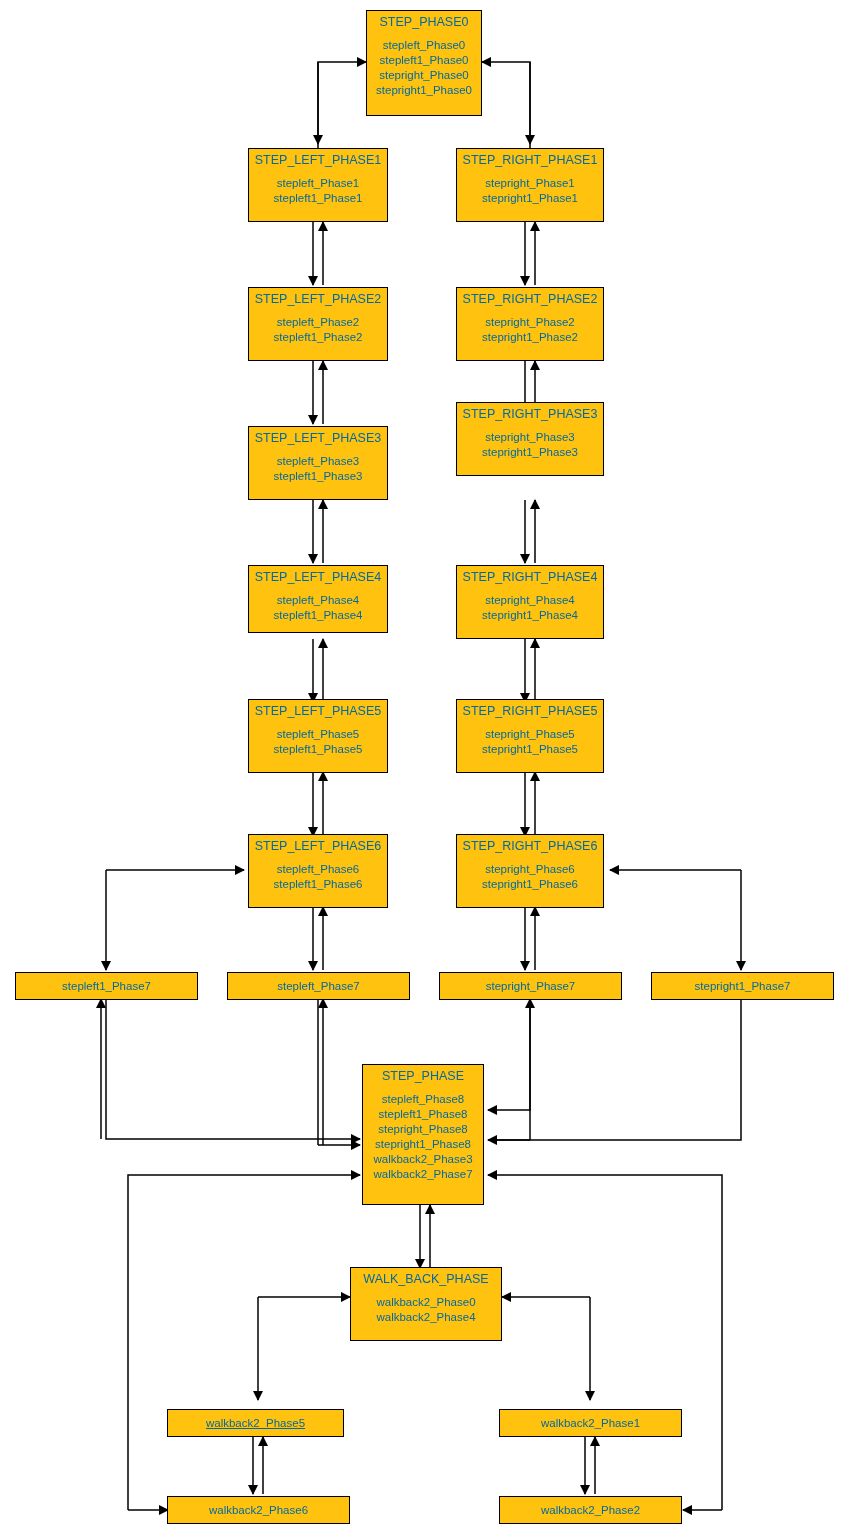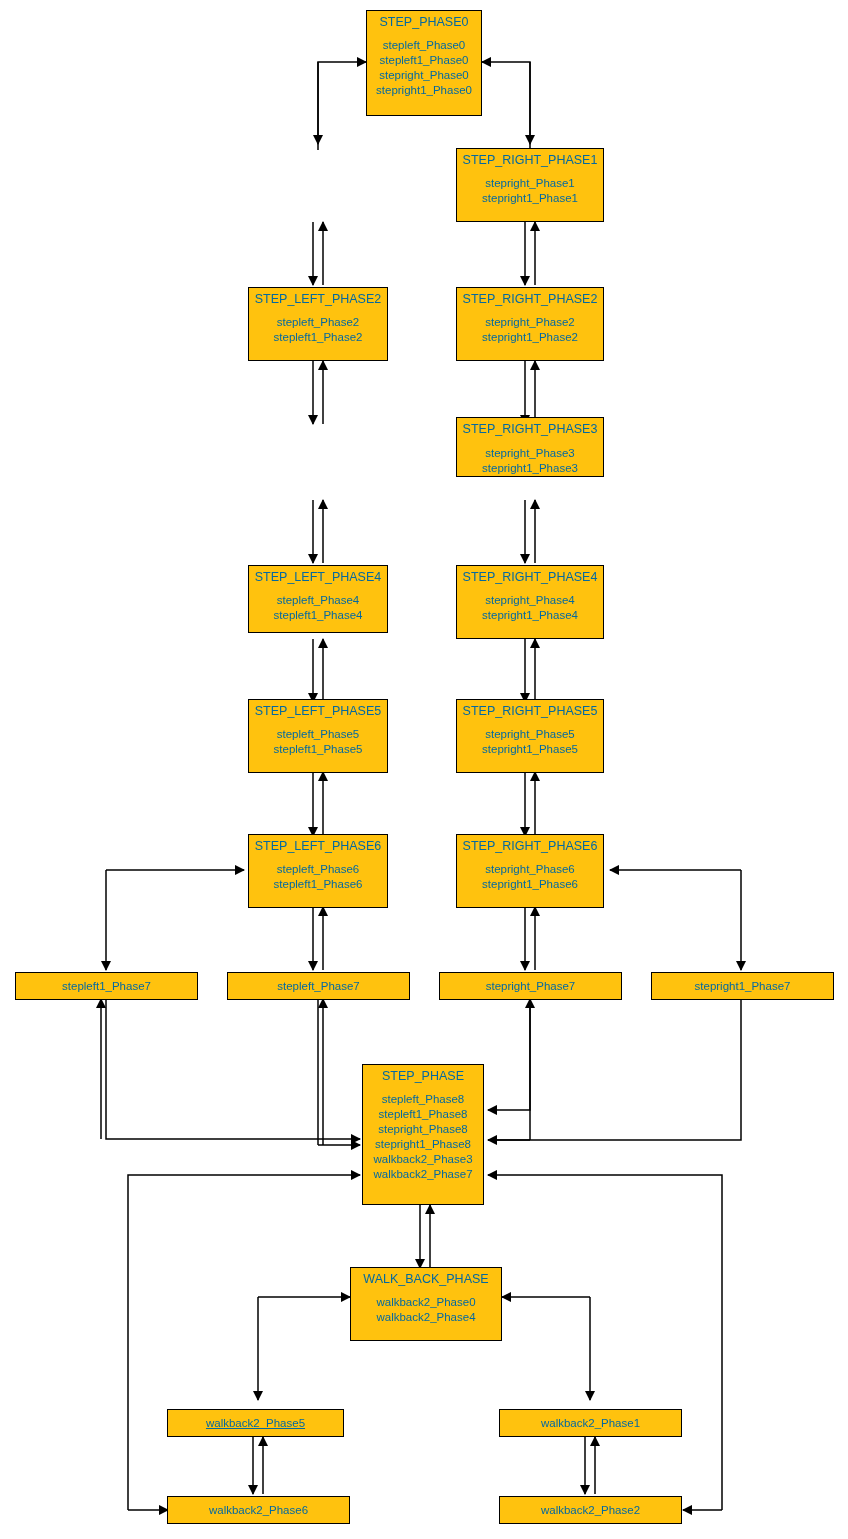--- a/index.html
+++ b/index.html
@@ -158,27 +158,41 @@
   <div class="node" style="left:366px; top:10px; width:116px; height:106px;">
     <div class="title">STEP_PHASE0</div>
     <div class="lines">
         <div>stepleft_Phase0</div>
         <div>stepleft1_Phase0</div>
         <div>stepright_Phase0</div>
         <div>stepright1_Phase0</div>
       </div>
   </div>
 
+  <div class="node" style="left:248px; top:148px; width:140px; height:74px;">
+    <div class="title">STEP_LEFT_PHASE1</div>
+    <div class="lines">
+        <div>stepleft_Phase1</div>
+        <div>stepleft1_Phase1</div>
+      </div>
+  </div>
   <div class="node" style="left:248px; top:287px; width:140px; height:74px;">
     <div class="title">STEP_LEFT_PHASE2</div>
     <div class="lines">
         <div>stepleft_Phase2</div>
         <div>stepleft1_Phase2</div>
       </div>
   </div>
+  <div class="node" style="left:248px; top:426px; width:140px; height:74px;">
+    <div class="title">STEP_LEFT_PHASE3</div>
+    <div class="lines">
+        <div>stepleft_Phase3</div>
+        <div>stepleft1_Phase3</div>
+      </div>
+  </div>
   <div class="node" style="left:248px; top:565px; width:140px; height:68px;">
     <div class="title">STEP_LEFT_PHASE4</div>
     <div class="lines">
         <div>stepleft_Phase4</div>
         <div>stepleft1_Phase4</div>
       </div>
   </div>
   <div class="node" style="left:248px; top:699px; width:140px; height:74px;">
     <div class="title">STEP_LEFT_PHASE5</div>
     <div class="lines">
@@ -201,21 +215,21 @@
         <div>stepright1_Phase1</div>
       </div>
   </div>
   <div class="node" style="left:456px; top:287px; width:148px; height:74px;">
     <div class="title">STEP_RIGHT_PHASE2</div>
     <div class="lines">
         <div>stepright_Phase2</div>
         <div>stepright1_Phase2</div>
       </div>
   </div>
-  <div class="node" style="left:456px; top:417px; width:148px; height:60px;justify-content:space-between;">
+  <div class="node" style="left:456px; top:402px; width:148px; height:74px;">
     <div class="title">STEP_RIGHT_PHASE3</div>
     <div class="lines">
         <div>stepright_Phase3</div>
         <div>stepright1_Phase3</div>
       </div>
   </div>
   <div class="node" style="left:456px; top:565px; width:148px; height:74px;">
     <div class="title">STEP_RIGHT_PHASE4</div>
     <div class="lines">
         <div>stepright_Phase4</div>

